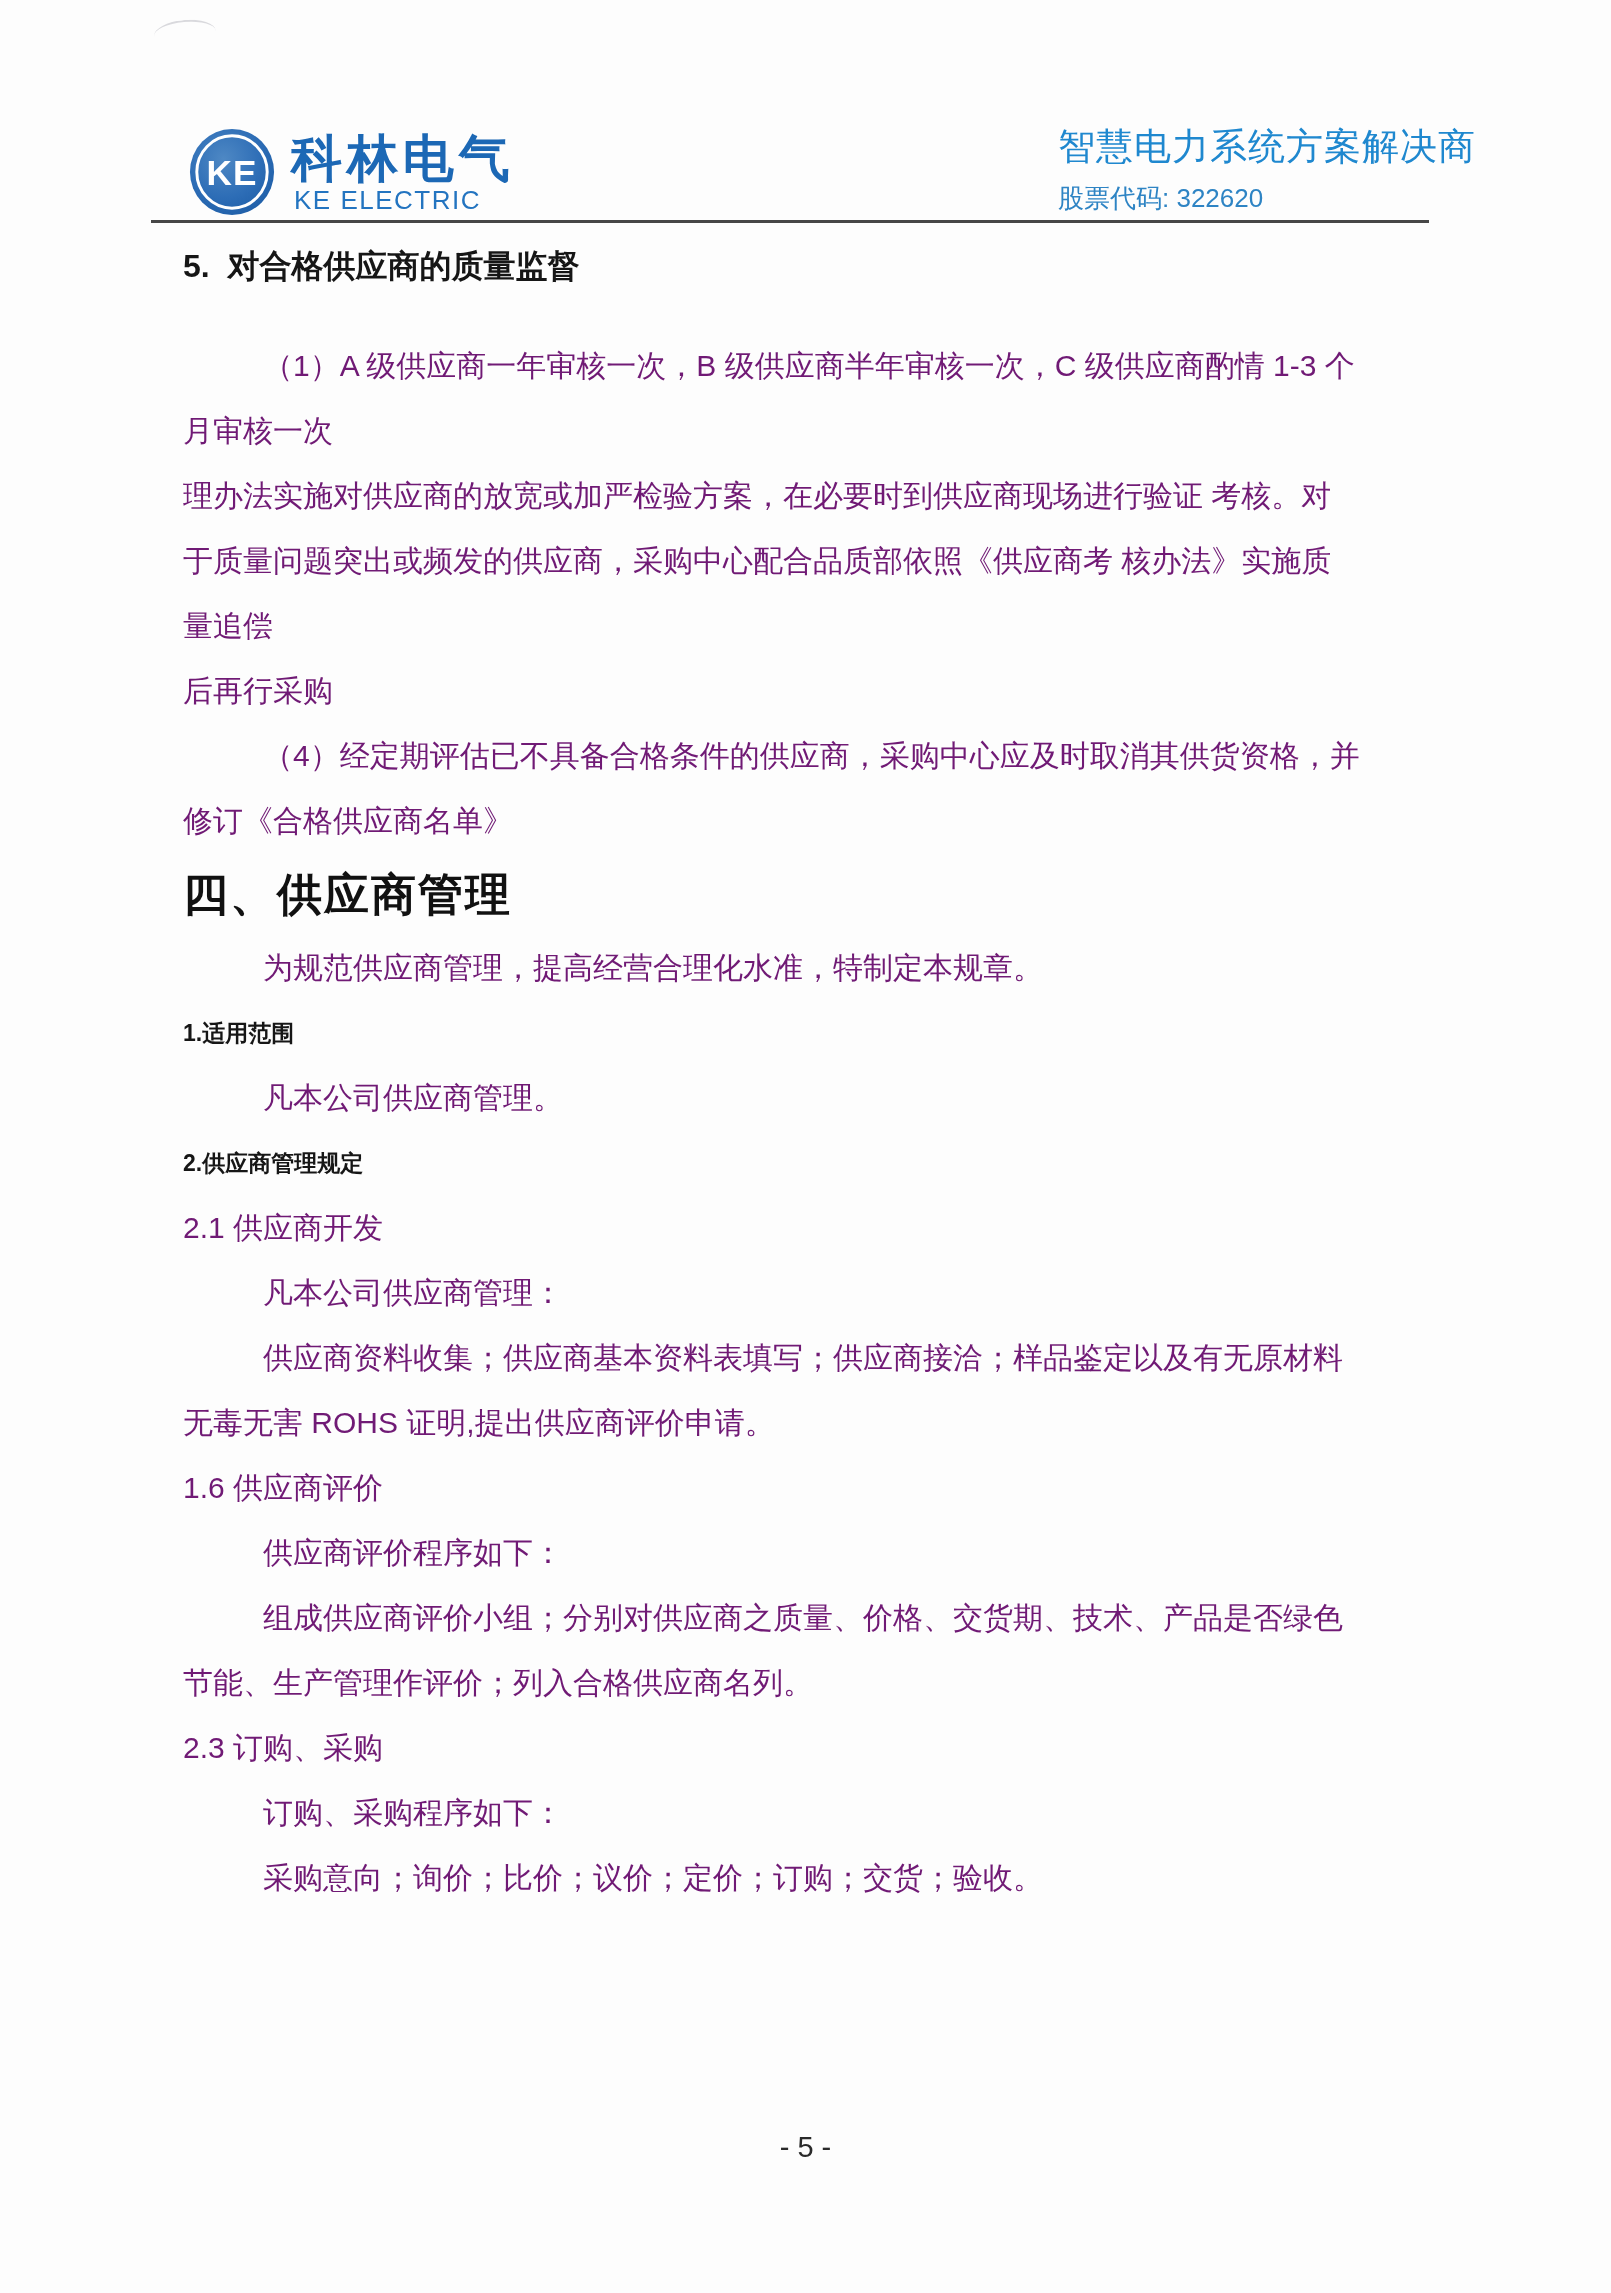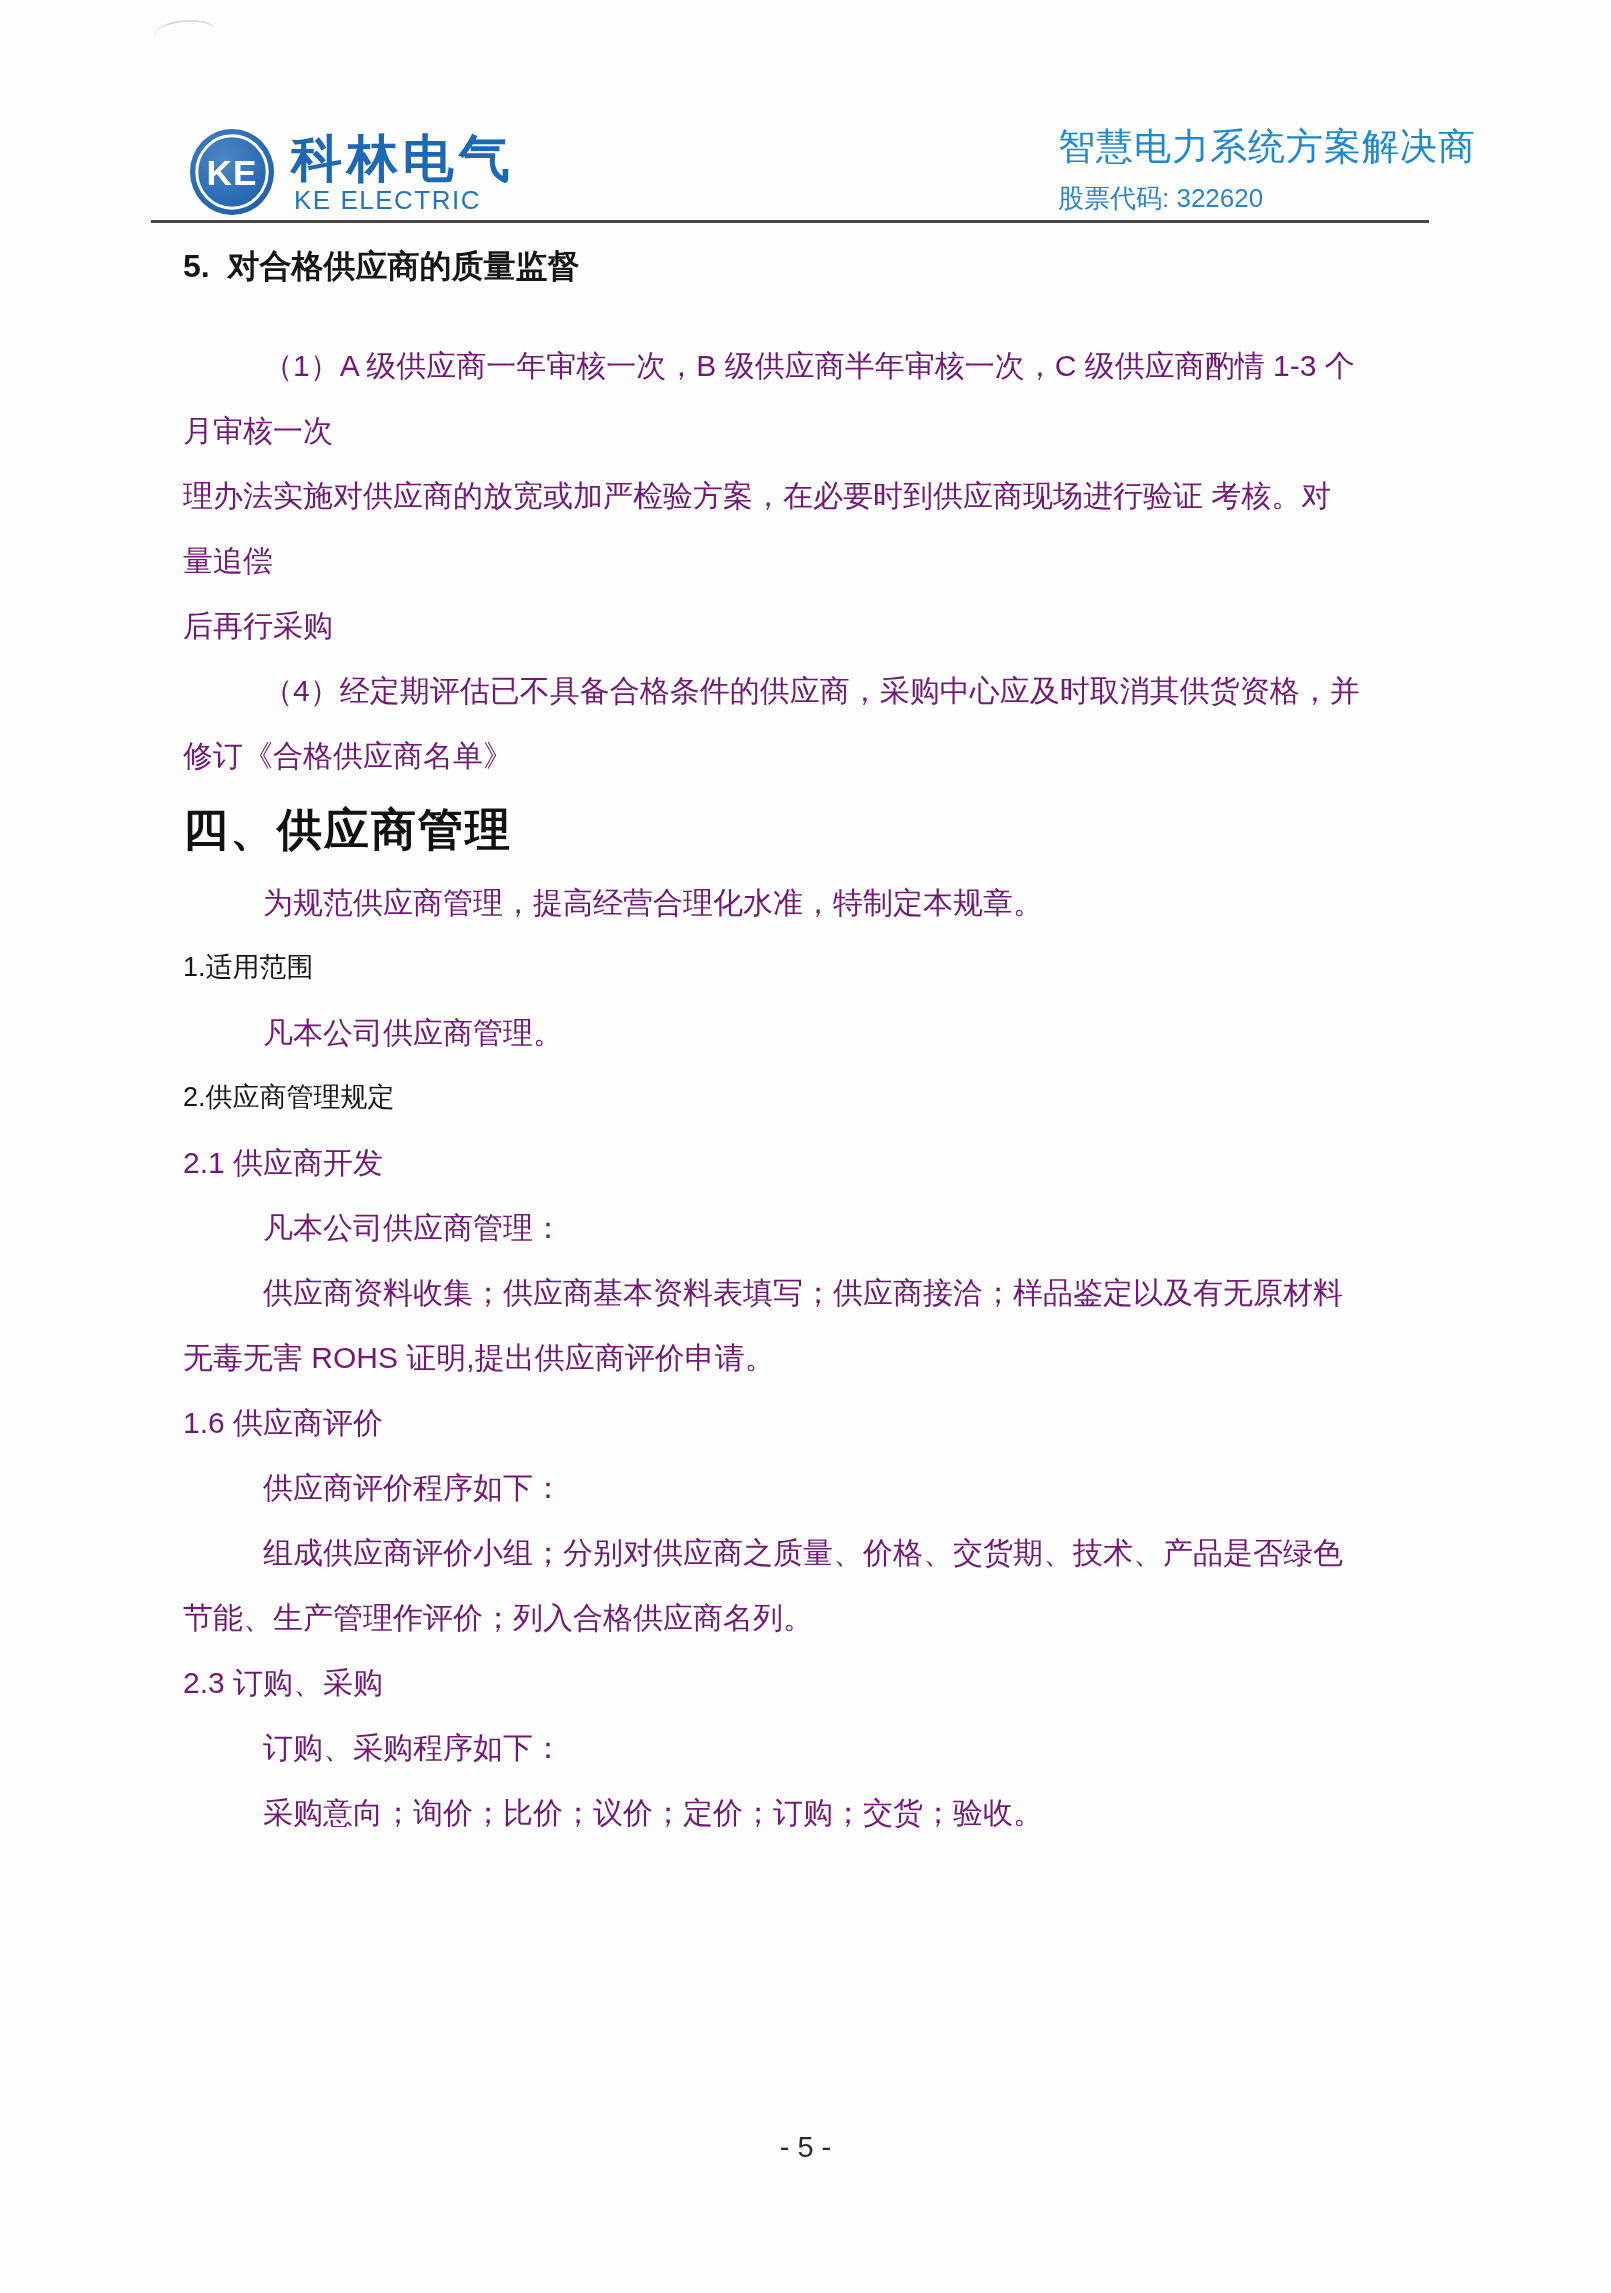--- a/index.html
+++ b/index.html
@@ -49,21 +49,21 @@
   }
   .line.indent{padding-left:80px;}
   .line.h5{
     height:88px;align-items:flex-start;padding-top:11.7px;
     font-weight:700;font-size:32px;color:#161616;
   }
   .line.h1{
     height:82px;font-size:45px;font-weight:700;color:#111;
     letter-spacing:2px;
   }
-  .line.hbold{font-weight:400;font-size:27px;color:#161616;}
+  .line.hbold{font-weight:700;font-size:23px;color:#161616;}
   
   .footer{
     position:absolute;left:0;right:0;top:2131px;height:39px;
     text-align:center;font-size:29px;color:#2a2a2a;white-space:pre;
   }
 </style>
 </head>
 <body>
 
 <div class="scan-arc"></div>
@@ -86,20 +86,21 @@
 <div class="brand-en">KE ELECTRIC</div>
 <div class="tagline">智慧电力系统方案解决商</div>
 <div class="stock">股票代码: 322620</div>
 <div class="header-rule"></div>
 
 <div class="doc">
     <div class="line h5">5.  对合格供应商的质量监督</div>
     <div class="line indent">（1）A 级供应商一年审核一次，B 级供应商半年审核一次，C 级供应商酌情 1-3 个</div>
     <div class="line">月审核一次</div>
     <div class="line">理办法实施对供应商的放宽或加严检验方案，在必要时到供应商现场进行验证 考核。对</div>
+    <div class="line">于质量问题突出或频发的供应商，采购中心配合品质部依照《供应商考 核办法》实施质</div>
     <div class="line">量追偿</div>
     <div class="line">后再行采购</div>
     <div class="line indent">（4）经定期评估已不具备合格条件的供应商，采购中心应及时取消其供货资格，并</div>
     <div class="line">修订《合格供应商名单》</div>
     <div class="line h1">四、供应商管理</div>
     <div class="line indent">为规范供应商管理，提高经营合理化水准，特制定本规章。</div>
     <div class="line hbold">1.适用范围</div>
     <div class="line indent">凡本公司供应商管理。</div>
     <div class="line hbold">2.供应商管理规定</div>
     <div class="line">2.1 供应商开发</div>

